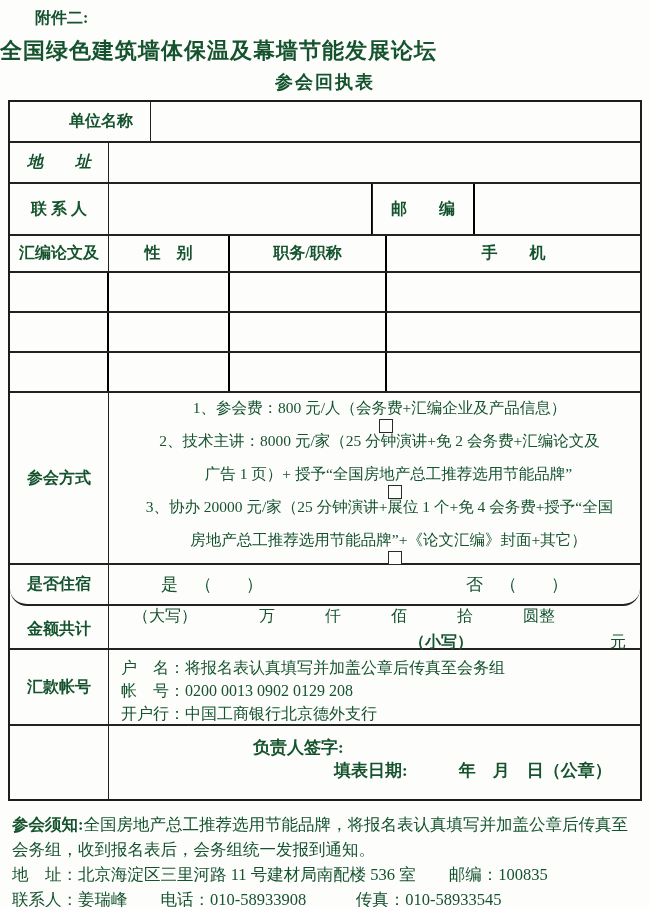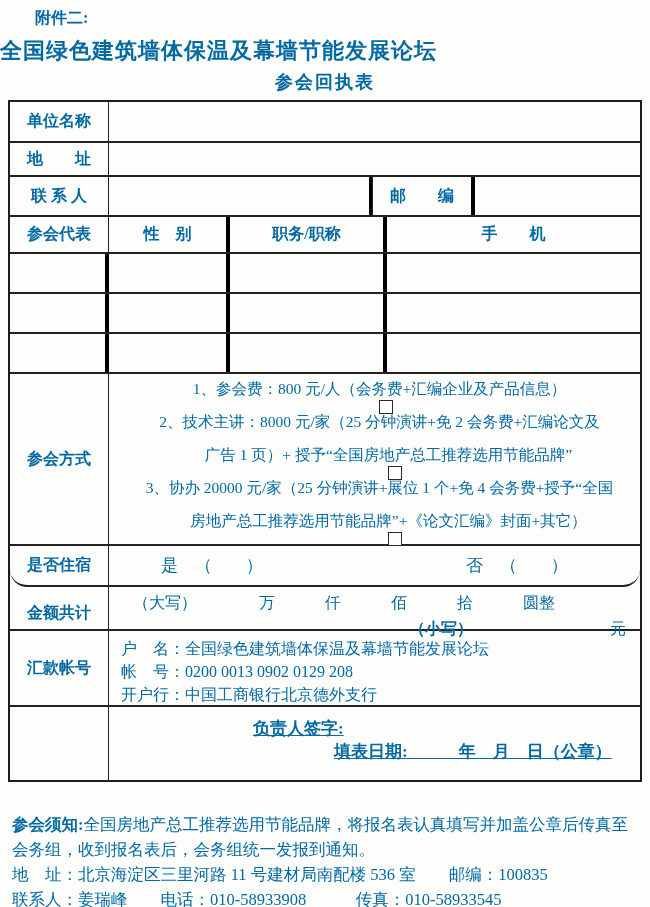--- a/index.html
+++ b/index.html
@@ -2,58 +2,58 @@
 <html><head>
 <meta charset="utf-8">
 <style>
   * { margin:0; padding:0; box-sizing:border-box; }
   html,body { background:#e8e8e8; }
   .page {
     position:relative;
     width:650px; height:907px;
     margin:0 auto;
     background:#fdfdfc;
-    color:#0369a1;
+    color:#14532d;
     font-family:"Liberation Serif","DejaVu Serif",serif;
     overflow:hidden;
   }
   .attachment { position:absolute; top:8px; left:35px; font-size:16px; font-weight:bold; }
   .title { position:absolute; top:36px; left:0; width:100%; text-align:left;
            font-size:22px; font-weight:bold; letter-spacing:1px; }
   .subtitle { position:absolute; top:70px; left:0; width:100%; text-align:center;
               font-size:18px; font-weight:bold; letter-spacing:2px; }
 
   .tbl { position:absolute; top:100px; left:8px; width:634px;
          border:2px solid #1d1d1d; background:#fdfdfc; }
   .row { display:grid; border-bottom:2px solid #222; }
-  .row:last-child { border-bottom:none;text-decoration:underline; }
+  .row:last-child { border-bottom:none; }
   .cell { display:flex; align-items:center; font-size:16px; min-width:0; }
   .lab { justify-content:center; font-weight:bold; border-right:1px solid #222; }
-  .mid { border-right:4px solid #000000; }
+  .mid { border-right:2px solid #000000; }
   .hdr { justify-content:center; font-weight:bold; }
 
-  .r-unit   { grid-template-columns:99px 1fr; height:41px; }
-  .r-addr   { grid-template-columns:99px 1fr; height:34px; }
-  .r-cont   { grid-template-columns:99px 264px 102px 1fr; height:40px; }
+  .r-unit   { grid-template-columns:99px 1fr; height:41px;padding-left:42px; }
+  .r-addr   { grid-template-columns:99px 1fr; height:41px;font-style:italic; }
+  .r-cont   { grid-template-columns:99px 264px 102px 1fr; height:52px; }
   .r-dele   { grid-template-columns:99px 121px 157px 1fr; height:37px; }
   .r-blank  { grid-template-columns:99px 121px 157px 1fr; height:40px; }
   .r-part   { grid-template-columns:99px 1fr; height:172px; }
   .r-lodg   { grid-template-columns:99px 1fr; height:41px;border-radius:17px; }
   .r-amt    { grid-template-columns:99px 1fr; height:44px; }
   .r-bank   { grid-template-columns:99px 1fr; height:76px; }
   .r-sign   { grid-template-columns:99px 1fr; height:73px; }
 
   .part-cell { display:block; padding:5px 0 0 10px; }
   .pline { height:33px; display:flex; align-items:center; font-size:15.5px; white-space:nowrap;flex-direction:column; }
   .pline.indent { padding-left:18px; }
   .cb { width:14px; height:14px; border:1.5px solid #2a2a2a; margin-left:13px; flex:none; background:#fdfdfc; }
 
   .lodg-cell { justify-content:space-between; padding:0 72px 0 52px; font-size:17px; }
 
-  .amt-cell { display:block; padding-top:6px; }
+  .amt-cell { display:block; }
   .amt1 { display:flex; align-items:center; font-size:16px; }
   .amt1 .daxie { margin-left:24px; }
   .amt1 .u  { margin-left:50px; }
   .amt1 .u0 { margin-left:62px; }
   .amt2 { display:flex; align-items:center; font-size:16px; margin-top:5px; font-weight:bold; }
   .amt2 .xiaoxie { margin-left:300px; }
   .amt2 .yuan { margin-left:auto; margin-right:14px; font-weight:normal; }
 
   .bank-cell { display:block; padding:6px 0 0 12px; font-size:16px; line-height:23px; }
 
@@ -87,21 +87,21 @@
     </div>
 
     <div class="row r-cont">
       <div class="cell lab">联 系 人</div>
       <div class="cell mid"></div>
       <div class="cell hdr mid" style="border-left:1px solid #222; margin-left:-1px;">邮　　编</div>
       <div class="cell"></div>
     </div>
 
     <div class="row r-dele">
-      <div class="cell lab">参会代表</div>
+      <div class="cell lab">汇编论文及</div>
       <div class="cell hdr mid">性　别</div>
       <div class="cell hdr mid">职务/职称</div>
       <div class="cell hdr">手　　机</div>
     </div>
 
     <div class="row r-blank">
       <div class="cell mid"></div>
       <div class="cell mid"></div>
       <div class="cell mid"></div>
       <div class="cell"></div>
@@ -167,21 +167,21 @@
         <div class="amt2">
           <span class="xiaoxie">（小写）</span>
           <span class="yuan">元</span>
         </div>
       </div>
     </div>
 
     <div class="row r-bank">
       <div class="cell lab">汇款帐号</div>
       <div class="bank-cell">
-        <div>户　名：全国绿色建筑墙体保温及幕墙节能发展论坛</div>
+        <div>户　名：将报名表认真填写并加盖公章后传真至会务组</div>
         <div>帐　号：0200 0013 0902 0129 208</div>
         <div>开户行：中国工商银行北京德外支行</div>
       </div>
     </div>
 
     <div class="row r-sign">
       <div class="cell lab"></div>
       <div class="sign-cell">
         <div class="sig1">负责人签字:</div>
         <div class="sig2">填表日期:　　　年　月　日（公章）</div>

